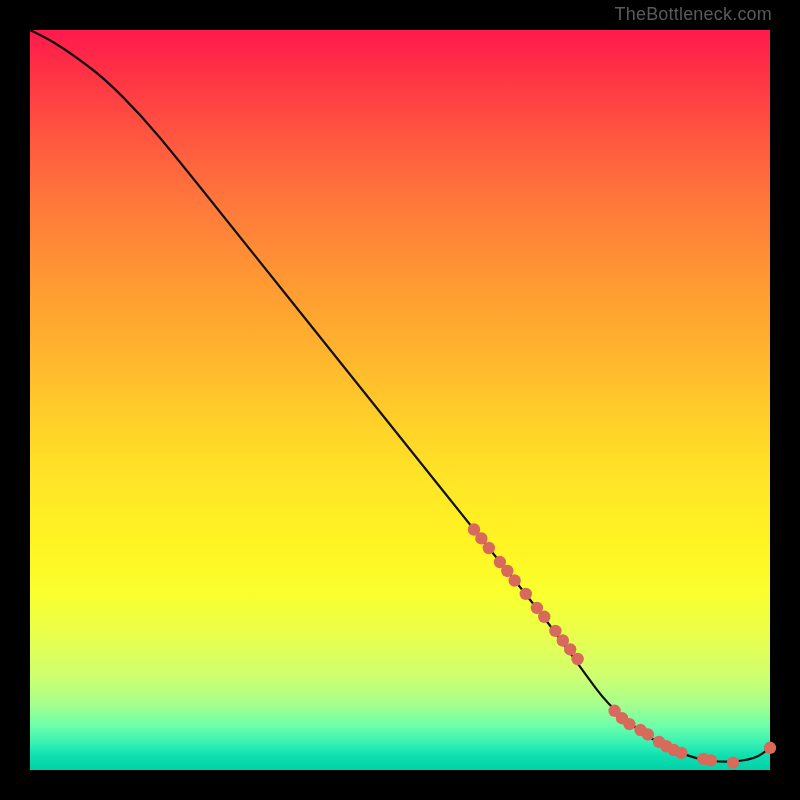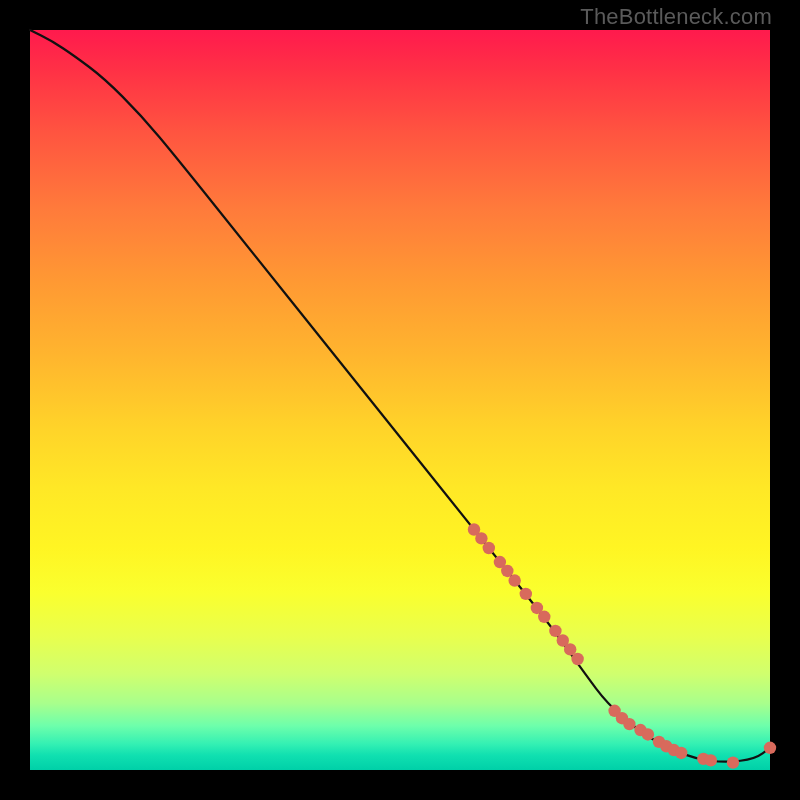--- a/index.html
+++ b/index.html
@@ -50,21 +50,21 @@
     top: 0;
     width: 740px;
     height: 740px;
     overflow: visible;
   }
   .watermark {
     position: absolute;
     top: 4px;
     right: 28px;
     color: #5a5a5a;
-    font-size: 22px;
+    font-size: 18px;
     font-weight: 500;
     letter-spacing: 0.2px;
     user-select: none;
   }
 </style>
 </head>
 <body>
 
 <div class="watermark">TheBottleneck.com</div>
 

